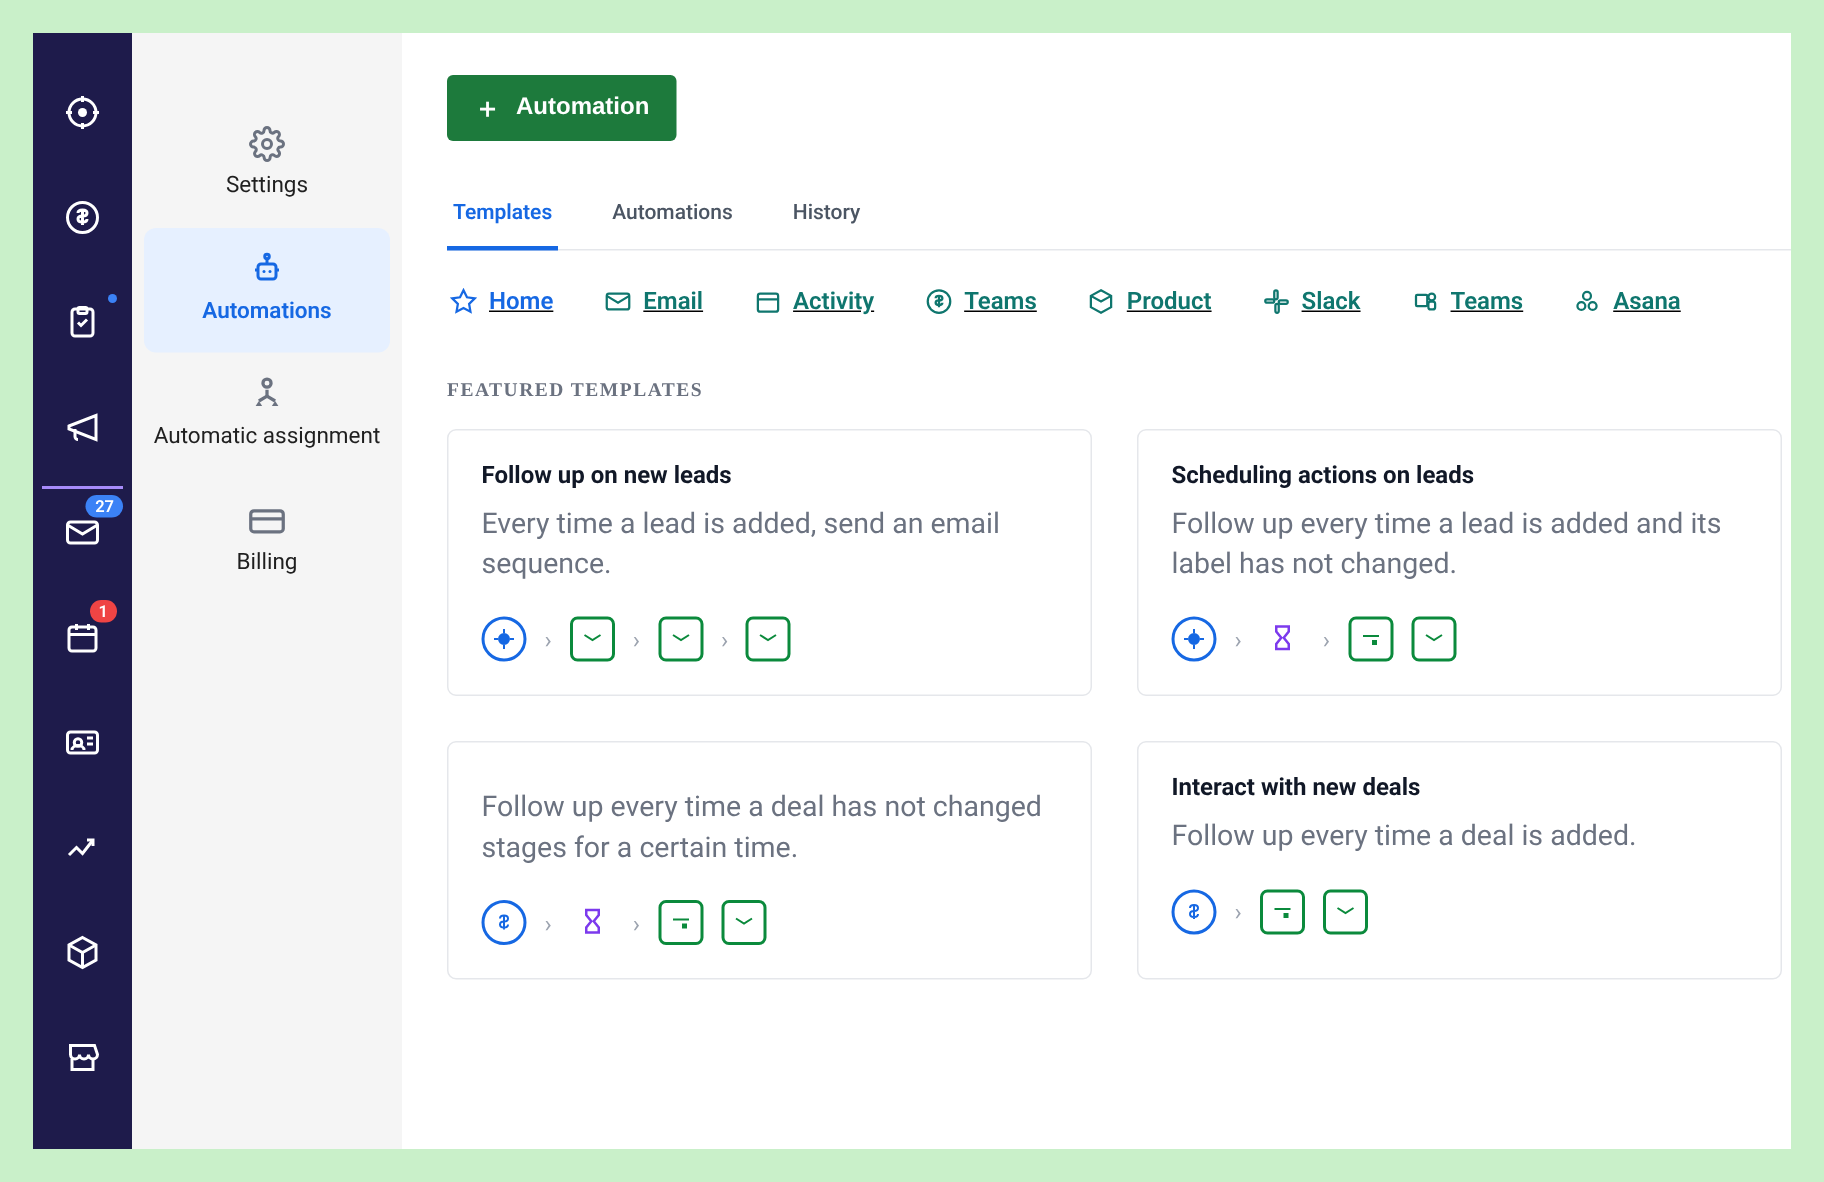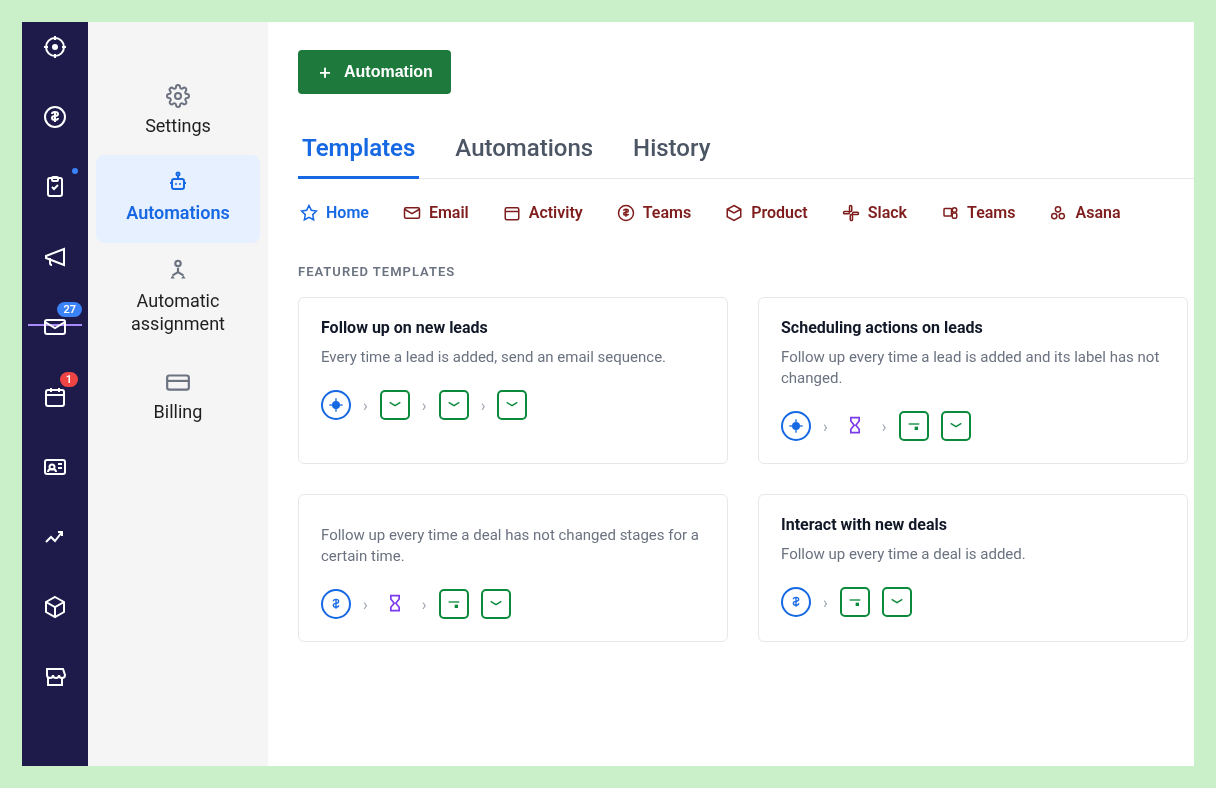--- a/index.html
+++ b/index.html
@@ -17,21 +17,21 @@
       background: #fff;
       overflow: hidden;
     }
     
     .icon-rail {
       width: 66px;
       background: #1e1b4b;
       display: flex;
       flex-direction: column;
       align-items: center;
-      padding-top: 12px;
+      padding-top: 40px;
       gap: 44px;
       position: relative;
     }
     .rail-item {
       width: 26px;
       height: 26px;
       display: flex;
       align-items: center;
       justify-content: center;
       color: #fff;
@@ -75,21 +75,21 @@
       cursor: pointer;
       color: #1f1f1f;
       gap: 2px;
     }
     .sub-item .sub-icon {
       height: 32px;
       display: flex;
       align-items: center;
     }
     .sub-item .sub-icon svg { stroke: #6b7280; fill: none; stroke-width: 2; }
-    .sub-item span { font-size: 18px; text-align: center; line-height: 1.3; }
+    .sub-item span { font-size: 15px; line-height: 1.3; }
     .sub-item.active {
       background: #e6f0ff;
       border-radius: 8px;
       color: #1668e3;
       margin: 0 8px;
     }
     .sub-item.active .sub-icon svg { stroke: #1668e3; }
     
     .main {
       flex: 1;
@@ -111,70 +111,72 @@
       cursor: pointer;
     }
     .tabs {
       display: flex;
       gap: 32px;
       margin-top: 28px;
       border-bottom: 1px solid #e5e7eb;
     }
     .tab {
       padding: 12px 4px 14px;
-      font-size: 24px;
+      font-size: 14px;
       color: #4b5563;
       cursor: pointer;
       font-weight: 500;
     }
     .tab.active {
       color: #1668e3;
       font-weight: 600;
       border-bottom: 3px solid #1668e3;
       margin-bottom: -1px;
     }
     .filter-row {
       display: flex;
       gap: 30px;
       margin-top: 18px;
       padding-bottom: 10px;
+      text-decoration: underline;
     }
     .filter-item {
       display: inline-flex;
       align-items: center;
       gap: 8px;
       font-size: 16px;
-      color: #7f1d1d;
+      color: #0f766e;
       font-weight: 600;
       cursor: pointer;
       padding: 6px 2px;
     }
     .filter-item.active { color: #1668e3; }
     .filter-item svg { stroke: currentColor; fill: none; stroke-width: 2; }
     .section-label {
       margin-top: 26px;
       font-size: 13px;
       letter-spacing: 1px;
       color: #6b7280;
       font-weight: 600;
+      font-family: Liberation Serif, serif;
     }
     .card-grid {
       display: grid;
       grid-template-columns: repeat(2, 430px);
       gap: 30px;
       margin-top: 18px;
     }
     .card {
       border: 1px solid #e5e7eb;
       border-radius: 6px;
       padding: 20px 22px 22px;
       cursor: pointer;
     }
     .card h3 { font-size: 16px; font-weight: 700; color: #111827; }
-    .card p { margin-top: 10px; font-size: 15px; color: #6b7280; line-height: 1.4; }
+    .card p { margin-top: 10px; font-size: 19px; color: #6b7280; line-height: 1.4; }
     .flow {
       display: flex;
       align-items: center;
       gap: 12px;
       margin-top: 22px;
     }
     .flow-icon {
       width: 30px;
       height: 30px;
       border: 2px solid;

